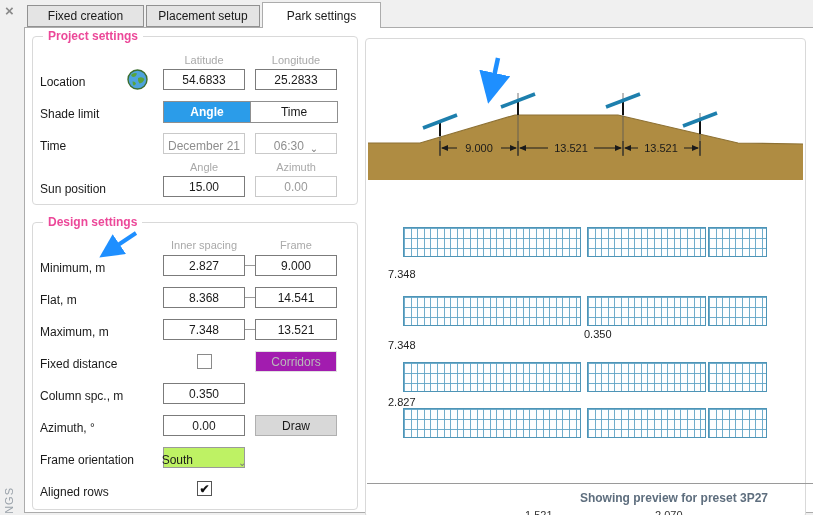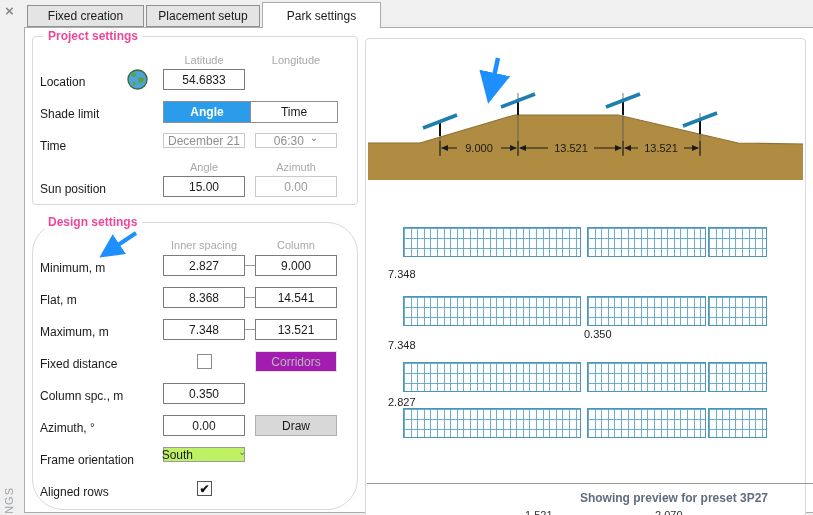--- a/index.html
+++ b/index.html
@@ -19,21 +19,21 @@
   .tab.active { top:2px; height:26px; background:#fff; border:1px solid #acacac; border-bottom:none; z-index:3; }
 
   
   .group { position:absolute; border:1px solid #d9d9d9; border-radius:4px; background:transparent; }
   .group-title { position:absolute; top:-8px; left:10px; background:#fff; padding:0 5px; font-size:12px; font-weight:bold; color:#ec4899; }
 
   .lbl { position:absolute; font-size:12px; color:#1a1a1a; white-space:nowrap; }
   .hdr { position:absolute; font-size:11px; color:#a9a9a9; width:82px; text-align:center; white-space:nowrap; }
   .fld { position:absolute; width:82px; height:21px; border:1px solid #7b7b7b; background:#fff; font-family:"Liberation Sans",sans-serif; font-size:12px; text-align:center; color:#1a1a1a; }
   .fld.disabled { border-color:#c9c9c9; color:#9a9a9a; }
-  .combo { position:absolute; width:82px; height:15px; border:1px solid #c9c9c9; background:#fff; font-size:12px; color:#8e8e8e; display:flex; align-items:flex-start; justify-content:center; gap:6px; }
+  .combo { position:absolute; width:82px; height:21px; border:1px solid #c9c9c9; background:#fff; font-size:12px; color:#8e8e8e; display:flex; align-items:flex-end; justify-content:center; gap:6px; }
   .combo.enabled { border-color:#9a9a9a; background:#bef264; color:#1a1a1a;gap:45px; }
   .combo .chev { font-size:10px; color:#7a7a7a; line-height:8px; }
   .toggle { position:absolute; left:163px; top:101px; width:175px; height:22px; border:1px solid #8f8f8f; display:flex; }
   .toggle .opt { flex:1; display:flex; align-items:center; justify-content:center; font-size:12px; cursor:pointer; }
   .toggle .opt.sel { background:#2b9ce9; color:#fff; font-weight:bold; }
   .toggle .opt.unsel { background:#fff; color:#1a1a1a; border-left:1px solid #8f8f8f; }
   .btn { position:absolute; width:82px; height:21px; font-size:12px; display:flex; align-items:center; justify-content:center; cursor:pointer; }
   .btn.gray { background:#d8d8d8; border:1px solid #b0b0b0; color:#1a1a1a; }
   .btn.disabled { background:#a21caf; border:1px solid #e1e1e1; color:#b9b9b9; cursor:default; }
   .chk { position:absolute; width:15px; height:15px; border:1px solid #8a8a8a; background:#fff; display:flex; align-items:center; justify-content:center; font-size:12px; font-weight:bold; color:#111; cursor:pointer; }
@@ -76,20 +76,21 @@
   <div class="lbl" style="left:40px; top:75px;">Location</div>
   <span style="position:absolute; left:127px; top:69px;">
     <svg width="21" height="21" viewBox="0 0 21 21">
       <circle cx="10.5" cy="10.5" r="9.5" fill="#4da3dd" stroke="#3c6e2f" stroke-width="1.4"></circle>
       <path d="M4 6 Q7 3 10 4.5 Q9 8 6 8 Q4.5 7.5 4 6 Z" fill="#58a43c"></path>
       <path d="M11 9 Q15 7 17.5 10 Q16 14 12.5 14.5 Q10.5 12 11 9 Z" fill="#58a43c"></path>
       <path d="M5.5 12.5 Q8 12 9 14.5 Q8 17 6.5 16.5 Q5.5 14.5 5.5 12.5 Z" fill="#58a43c"></path>
     </svg>
   </span>
   <input class="fld" style="left: 163px; top: 69px;" value="54.6833">
+  <input class="fld" style="left: 255px; top: 69px;" value="25.2833">
 
   <div class="lbl" style="left:40px; top:107px;">Shade limit</div>
   <div class="toggle">
     <div class="opt sel">Angle</div>
     <div class="opt unsel">Time</div>
   </div>
 
   <div class="lbl" style="left:40px; top:139px;">Time</div>
   <div class="combo" style="left:163px; top:133px; color:#8e8e8e;">
     <span>December 21</span>
@@ -98,26 +99,26 @@
     <span>06:30</span>
     <span class="chev">⌄</span>
   </div>
 
   <div class="hdr" style="left:163px; top:161px;">Angle</div>
   <div class="hdr" style="left:255px; top:161px;">Azimuth</div>
   <div class="lbl" style="left:40px; top:182px;">Sun position</div>
   <input class="fld" style="left: 163px; top: 176px;" value="15.00">
   <input class="fld disabled" style="left: 255px; top: 176px;" value="0.00">
 
-  <div class="group" style="left:32px; top:222px; width:326px; height:288px;border-radius:31px;">
+  <div class="group" style="left:32px; top:222px; width:326px; height:288px;">
     <span class="group-title">Design settings</span>
   </div>
 
   <div class="hdr" style="left:163px; top:239px;">Inner spacing</div>
-  <div class="hdr" style="left:255px; top:239px;">Column</div>
+  <div class="hdr" style="left:255px; top:239px;">Frame</div>
 
   <svg style="position:absolute; left:90px; top:228px;" width="52" height="38">
     <defs>
       <marker id="ar1" markerWidth="6" markerHeight="6" refX="4" refY="3" orient="auto">
         <path d="M0,0 L6,3 L0,6 Z" fill="#1e8fff"></path>
       </marker>
     </defs>
     <line x1="46" y1="5" x2="16" y2="25" stroke="#1e8fff" stroke-width="4" marker-end="url(#ar1)"></line>
   </svg>
 

